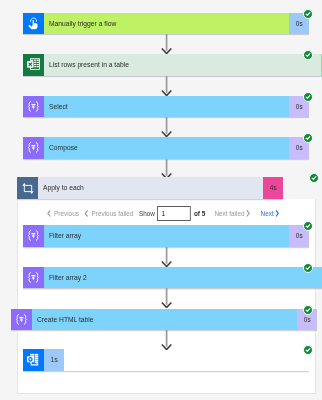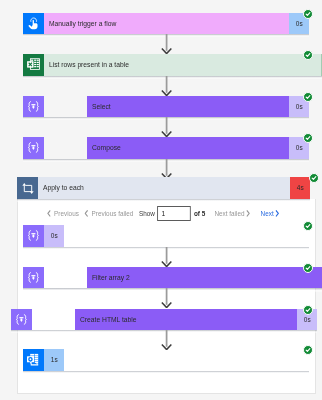--- a/index.html
+++ b/index.html
@@ -28,31 +28,31 @@
        border:1.45px solid #FCFCFC;box-sizing:content-box;
        display:flex;align-items:center;justify-content:center;}
   .chk svg{display:block;}
 
   
   .arrow{position:absolute;}
   .arrow svg{display:block;}
 
   
   .t-blue   .ico{background:#0078FC;}
-  .t-blue   .body{background:#f0abfc;}
+  .t-blue   .body{background:#bef264;}
   .t-blue   .dur{background:#9DC9F9;}
   .t-green  .ico{background:#147A42;}
   .t-green  .body{background:#D9EAE0;}
   .t-green  .dur{background:#A2CCB3;}
   .t-purple .ico{background:#8B6CFC;}
-  .t-purple .body{background:#8b5cf6;margin-left:43px;}
+  .t-purple .body{background:#7dd3fc;}
   .t-purple .dur{background:#C8BDFA;}
   .t-slate  .ico{background:#486890;}
   .t-slate  .body{background:#E1E6F0;}
-  .t-slate  .dur{background:#ef4444;}
+  .t-slate  .dur{background:#ec4899;}
 
   
   #loopbox{position:absolute;background:#FFFFFF;border:1px solid #E4E4E4;
            border-top:none;box-sizing:border-box;}
 
   
   .pagi{position:absolute;display:flex;align-items:center;font-size:7px;color:#6E6E6E;
         white-space:nowrap;transform:scaleX(0.91);transform-origin:left center;}
   .pagi .lnk{display:flex;align-items:center;color:#979797;}
   .pagi .chev{display:block;flex:none;}
@@ -203,21 +203,21 @@
       </svg>
     </div>
   <div class="arrow" style="left:160.6px;top:158.6px;width:11.2px;height:20px">
     <svg width="11.2" height="20" viewBox="0 0 11.2 20" aria-hidden="true">
       <path d="M5.6 0V16.8" stroke="#9B9B9B" stroke-width="1.75" fill="none"></path>
       <path d="M0.85 14.5L5.6 19.6L10.35 14.5" fill="none" stroke="#3C3C3C" stroke-width="1.5" stroke-linecap="butt" stroke-linejoin="miter"></path>
     </svg>
   </div>
 
   <div id="loopbox" style="left:16.8px;top:198.5px;width:299.5px;height:195.8px"></div>
-  <div class="card t-slate" style="left:17.2px;top:177px;width:293px">
+  <div class="card t-slate" style="left:17.2px;top:177px;width:266px">
     <div class="ico">
         <svg width="21.1" height="21.5" viewBox="0 0 21.1 21.5" aria-hidden="true">
           <g fill="none" stroke="#fff" stroke-width="0.95">
             <path d="M7.3 8.4v6.2h7.4V8.4H8.9"></path>
           </g>
           <g fill="#fff">
             <path d="M7.3 6.1l1.95 2.65H5.35z"></path>
             <path d="M14.7 16.9l-1.95-2.65h3.9z"></path>
           </g>
         </svg>
@@ -277,20 +277,23 @@
           <g fill="none" stroke="#fff" stroke-width="0.9" stroke-linecap="round" stroke-linejoin="round">
             <path d="M7.5 5.6C6.1 6.1 5.85 7.6 6.2 8.9c0.25 0.95 0 1.4-0.9 1.55 0.9 0.15 1.15 0.6 0.9 1.55-0.35 1.3-0.1 2.8 1.3 3.3"></path>
             <path d="M13.3 5.6c1.4 0.5 1.65 2.0 1.3 3.3-0.25 0.95 0 1.4 0.9 1.55-0.9 0.15-1.15 0.6-0.9 1.55 0.35 1.3 0.1 2.8-1.3 3.3"></path>
           </g>
           <g fill="#fff">
             <path d="M8.4 8.1h4.0v1.15h-4.0z"></path>
             <path d="M9.45 9.5h1.9v1.9l-0.95 1.5-0.95-1.5z"></path>
           </g>
         </svg>
       </div>
+    <div class="body">
+      <span class="title">Filter array</span>
+    </div>
     <div class="dur">
         <span>0s</span>
       </div>
   </div>
   <div class="chk" style="left:302.9px;top:221.3px">
       <svg width="6" height="6" viewBox="0 0 6 6" aria-hidden="true">
         <path d="M1.15 3.15L2.4 4.4 4.85 1.65" fill="none" stroke="#fff" stroke-width="1.15" stroke-linecap="round" stroke-linejoin="round"></path>
       </svg>
     </div>
   <div class="arrow" style="left:160.6px;top:246.7px;width:11.2px;height:20px">

